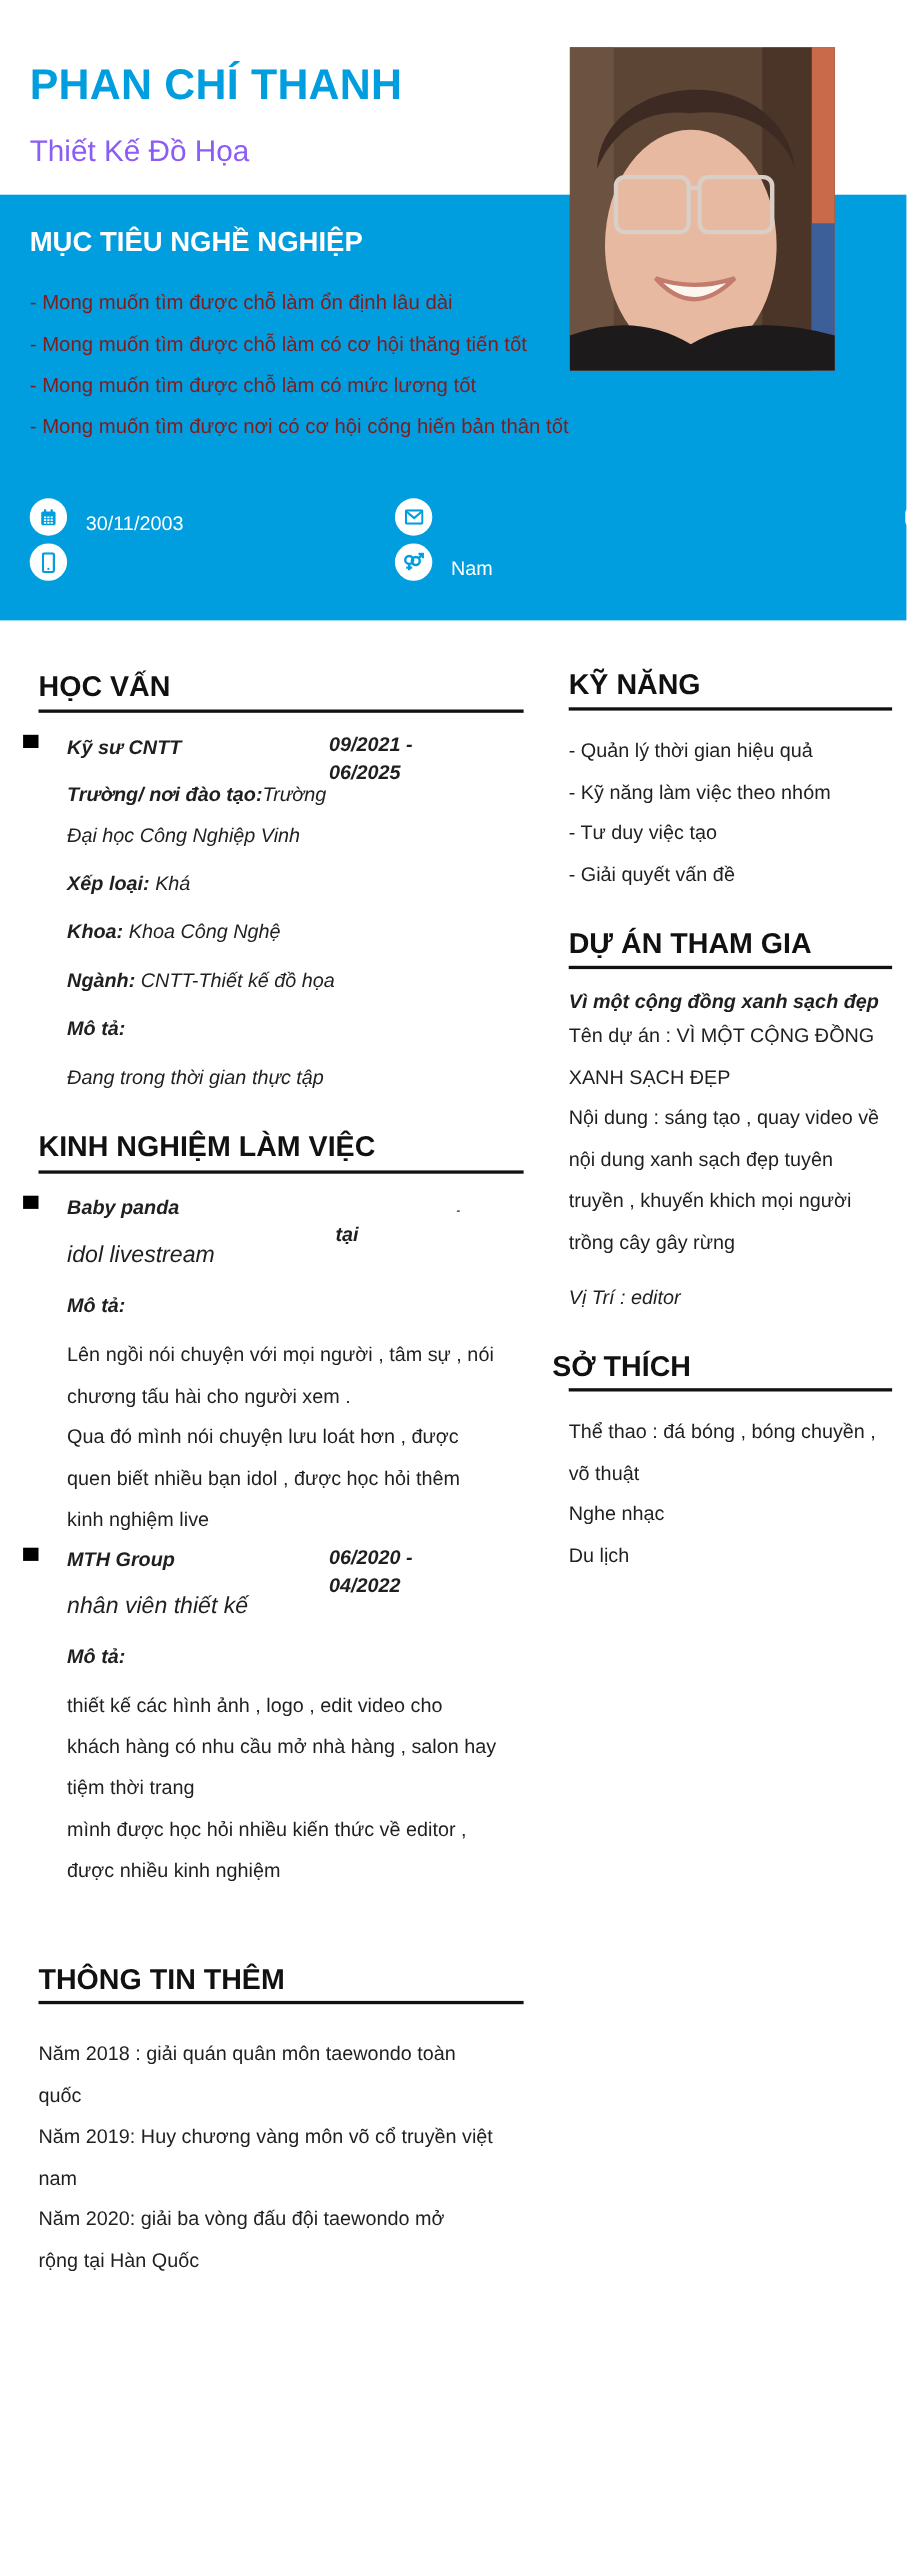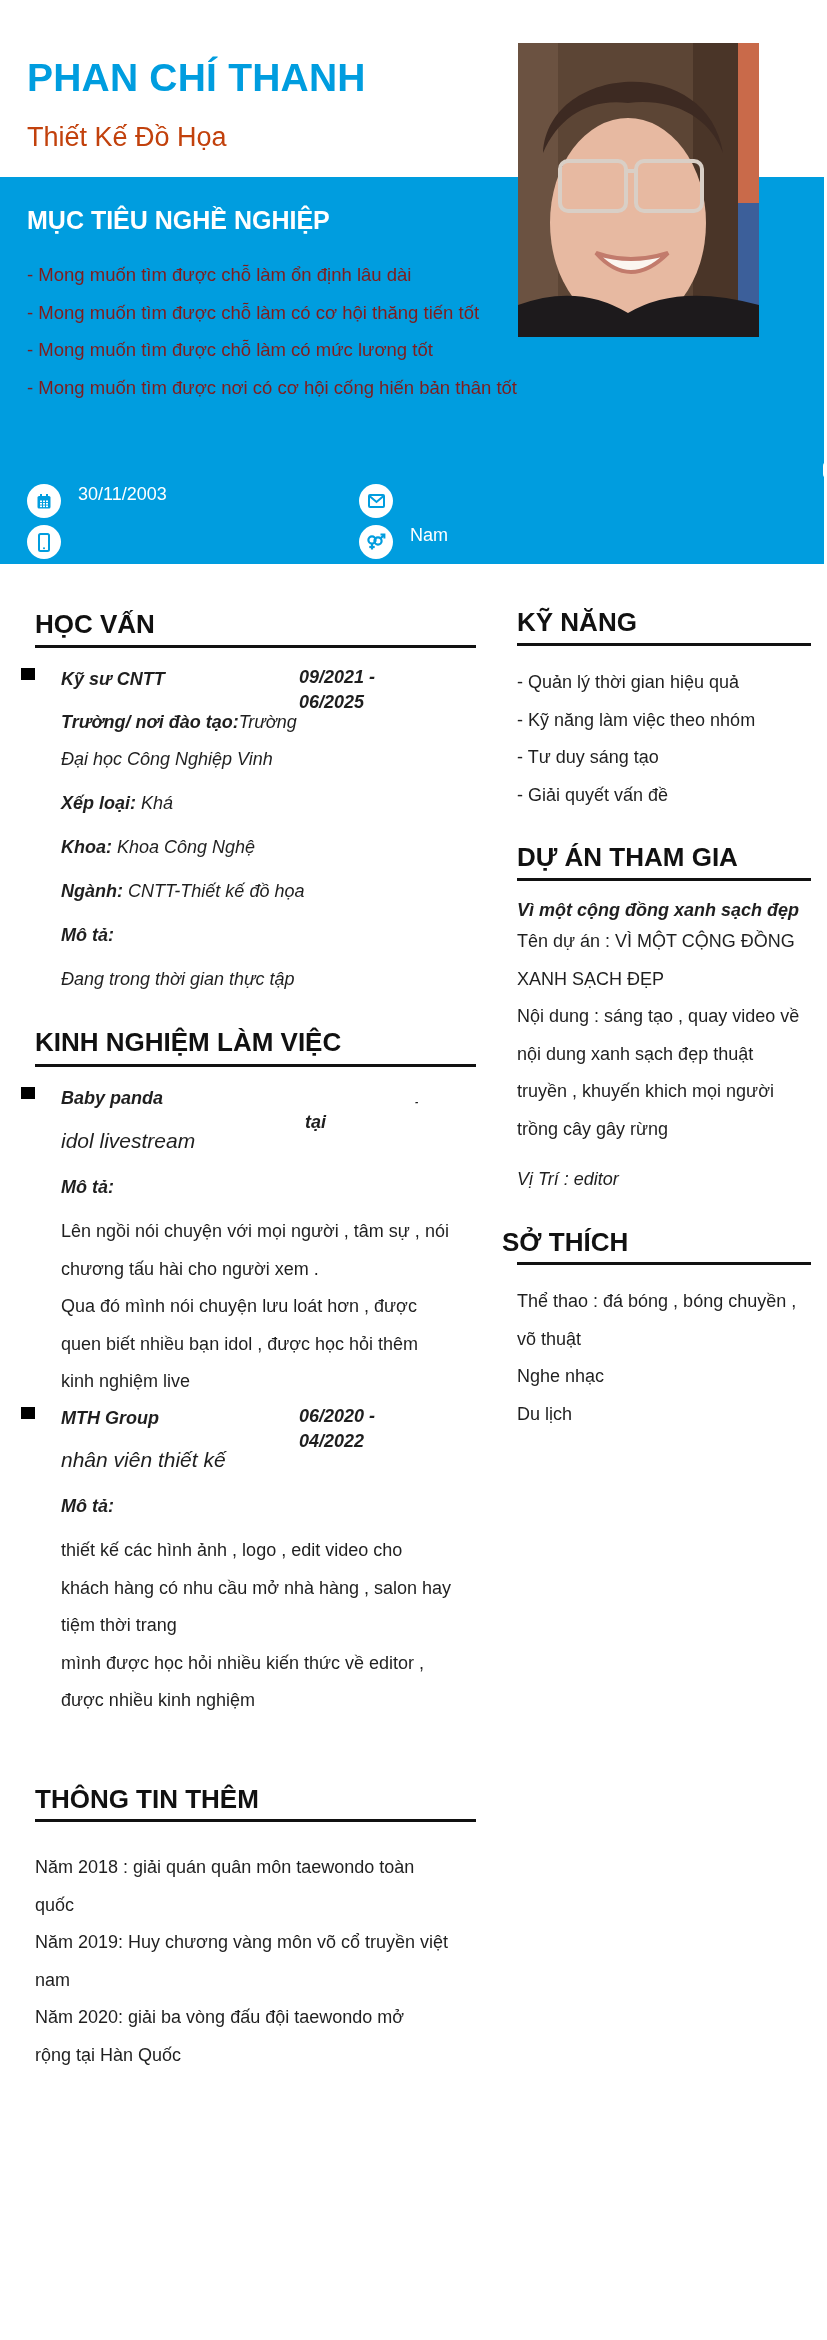--- a/index.html
+++ b/index.html
@@ -11,39 +11,39 @@
     .page { position: relative; width: 827px; height: 2340px; background: #fff; }
 
     
     .name {
       position: absolute; left: 27px; top: 56px;
       font-size: 39px; font-weight: bold; color: #009ddf; letter-spacing: 0.2px;
       white-space: nowrap;
     }
     .job-title {
       position: absolute; left: 27px; top: 122px;
-      font-size: 27px; color: #c2410c; white-space: nowrap;
+      font-size: 27px; color: #8b5cf6; white-space: nowrap;
     }
 
     
     .band {
       position: absolute; left: 0; top: 177px; width: 824px; height: 387px;
       background: #009ddf;
     }
     .objective-title {
       position: absolute; left: 27px; top: 206px;
       font-size: 25px; font-weight: bold; color: #fff; white-space: nowrap;
     }
     .objective-list { position: absolute; left: 27px; top: 262px; list-style: none; }
     .objective-list li {
       font-size: 18.5px; color: #7f1d1d; height: 37.5px; line-height: 26px; white-space: nowrap;
     }
 
     .contact {
-      position: absolute; display: flex; align-items: flex-start; height: 36px; margin-top: 33px;
+      position: absolute; display: flex; align-items: flex-end; height: 36px;
     }
     .contact .ic {
       width: 34px; height: 34px; border-radius: 50%; background: #fff;
       display: flex; align-items: center; justify-content: center; flex: none;
     }
     .contact .val {
       margin-left: 17px; font-size: 18px; color: #fff; white-space: nowrap;
     }
     .edge-sliver {
       position: absolute; left: 823px; top: 462px; width: 4px; height: 16px;
@@ -230,32 +230,32 @@
     <li>nam</li>
     <li>Năm 2020: giải ba vòng đấu đội taewondo mở</li>
     <li>rộng tại Hàn Quốc</li>
   </ul>
 
   <div class="sec-title" style="left:517px; top:607px;">KỸ NĂNG</div>
   <div class="sec-rule right-col-w" style="left:517px; top:643px;"></div>
   <ul class="lines" style="left:517px; top:664px;">
     <li>- Quản lý thời gian hiệu quả</li>
     <li>- Kỹ năng làm việc theo nhóm</li>
-    <li>- Tư duy sáng tạo</li>
+    <li>- Tư duy việc tạo</li>
     <li>- Giải quyết vấn đề</li>
   </ul>
 
   <div class="sec-title" style="left:517px; top:842px;">DỰ ÁN THAM GIA</div>
   <div class="sec-rule right-col-w" style="left:517px; top:878px;"></div>
   <div class="t b" style="left:517px; top:900px;">Vì một cộng đồng xanh sạch đẹp</div>
   <ul class="lines" style="left:517px; top:923px;">
     <li>Tên dự án : VÌ MỘT CỘNG ĐỒNG</li>
     <li>XANH SẠCH ĐẸP</li>
     <li>Nội dung : sáng tạo , quay video về</li>
-    <li>nội dung xanh sạch đẹp thuật</li>
+    <li>nội dung xanh sạch đẹp tuyên</li>
     <li>truyền , khuyến khich mọi người</li>
     <li>trồng cây gây rừng</li>
   </ul>
   <div class="t" style="left:517px; top:1169px;">Vị Trí : editor</div>
 
   <div class="sec-title" style="left:502px; top:1227px;">SỞ THÍCH</div>
   <div class="sec-rule right-col-w" style="left:517px; top:1262px;"></div>
   <ul class="lines" style="left:517px; top:1283px;">
     <li>Thể thao : đá bóng , bóng chuyền ,</li>
     <li>võ thuật</li>

